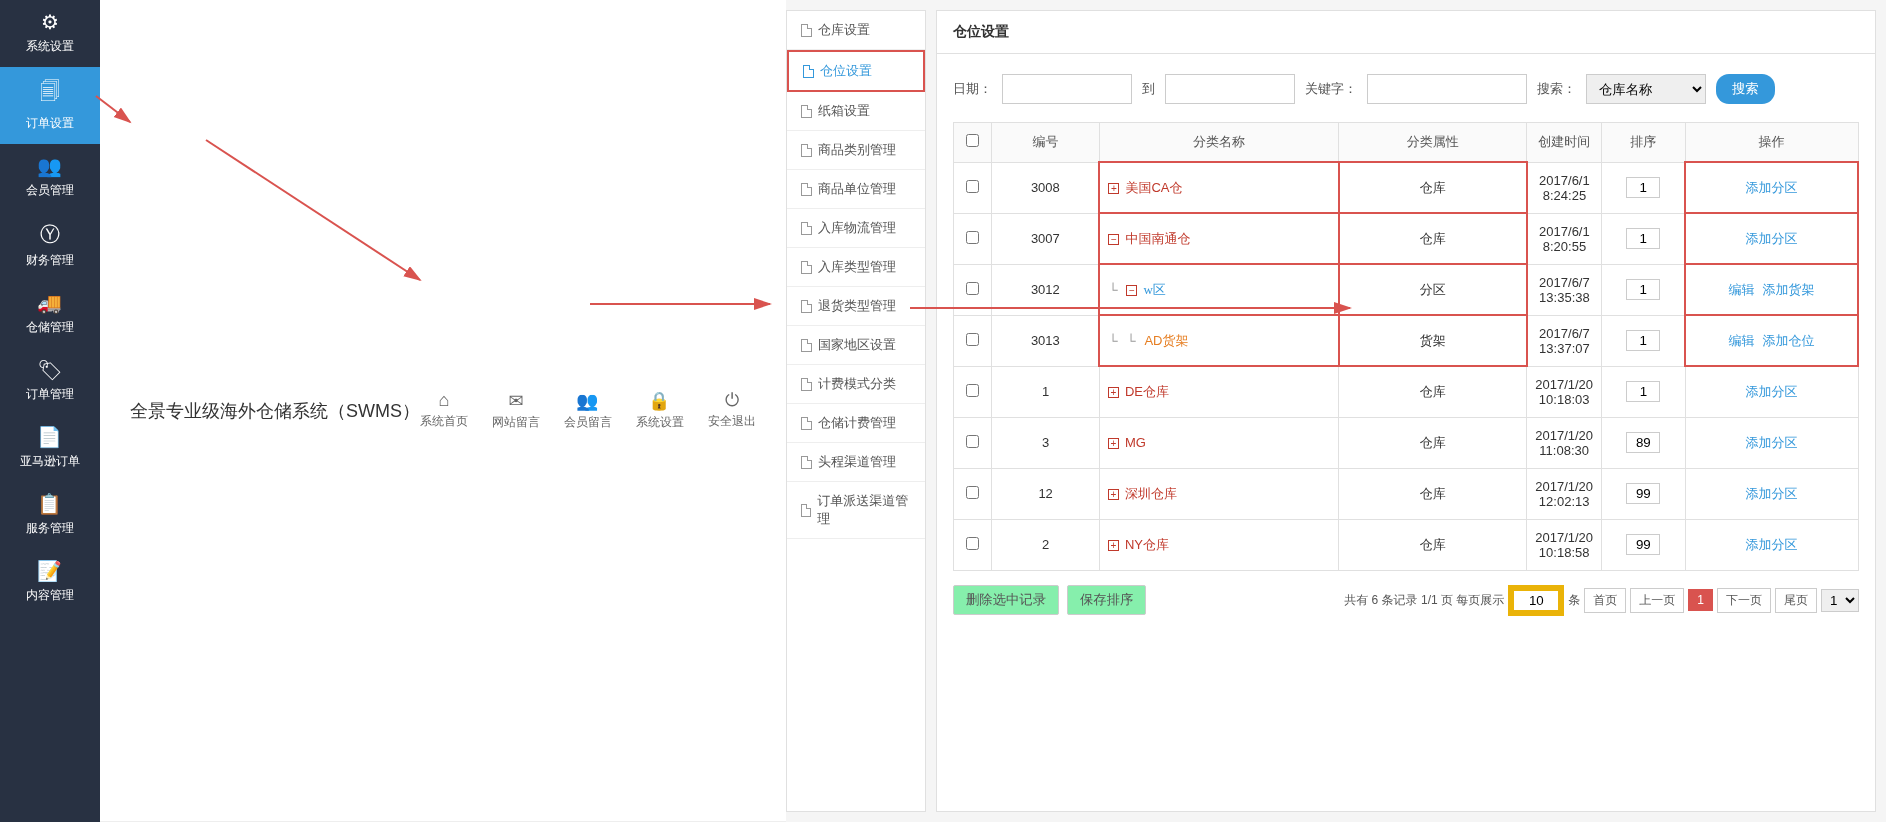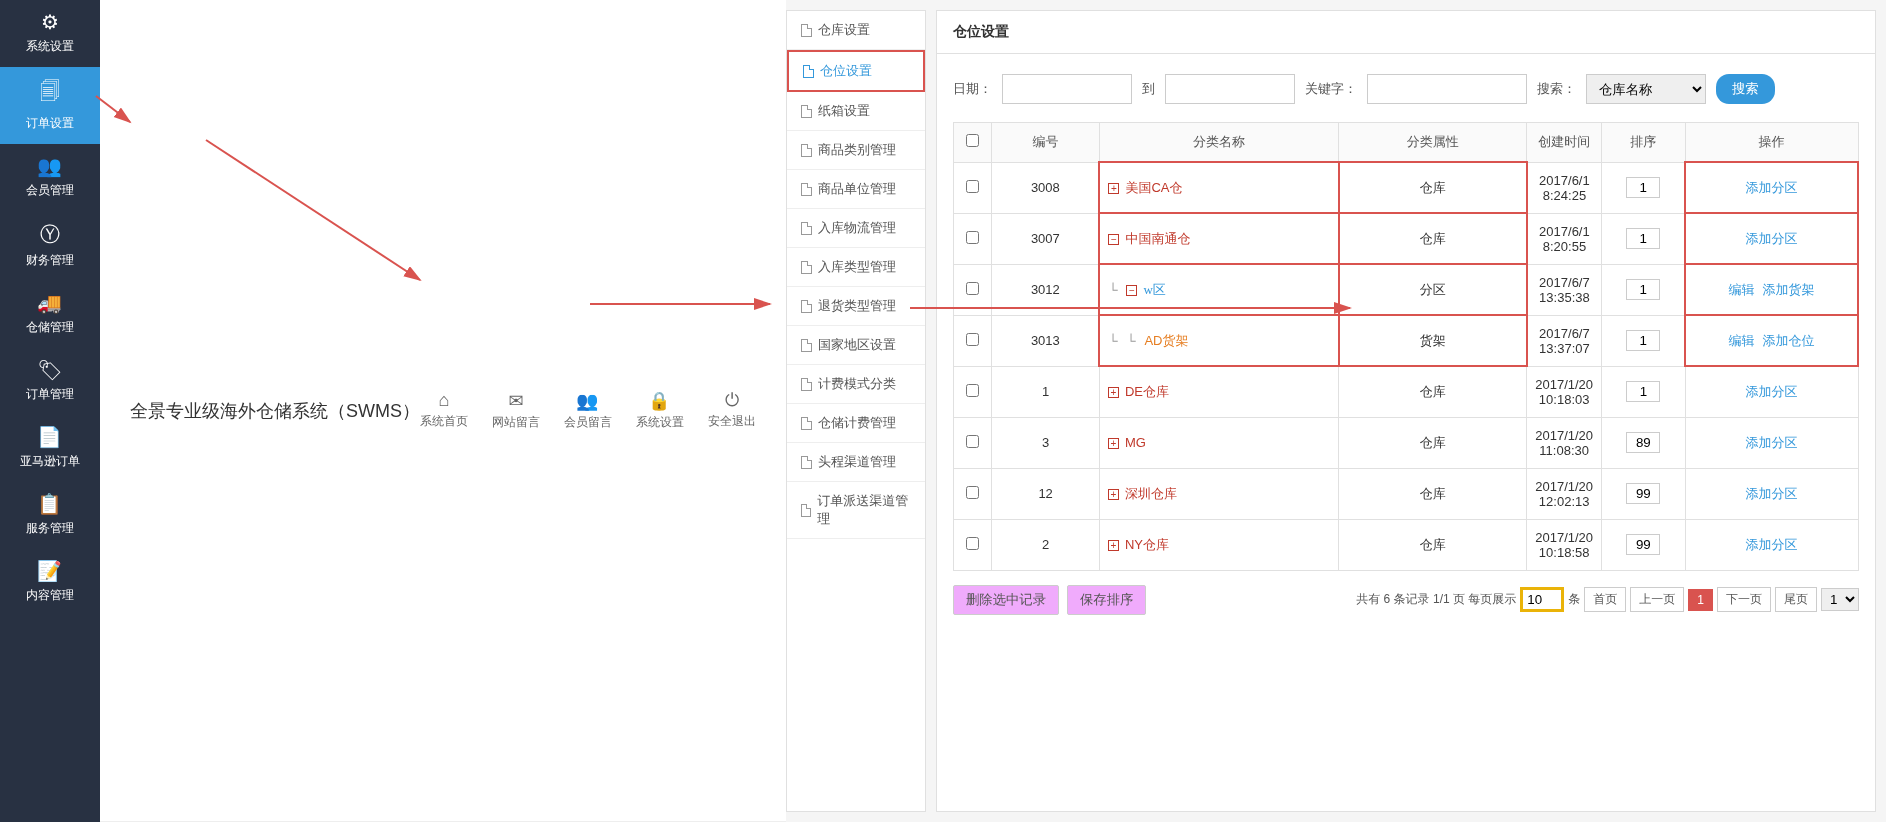--- a/index.html
+++ b/index.html
@@ -59,23 +59,23 @@
 .link { color: #3498db; cursor: pointer; }
 .link + .link { margin-left: 8px; }
 .sort-input { width: 34px; border: 1px solid #ccc; text-align: center; padding: 2px; }
 
 .highlight-box { border: 2px solid #d9534f; }
 .highlight-tab { border: 2px solid #d9534f !important; }
 
 
 .table-footer { display: flex; justify-content: space-between; align-items: center; margin-top: 14px; }
 .footer-left { display: flex; gap: 8px; }
-.btn-gray { background: #f0abfc; border: 1px solid #ccc; padding: 5px 12px; cursor: pointer; color: #555; border-radius: 2px; }
+.btn-gray { background: #86efac; border: 1px solid #ccc; padding: 5px 12px; cursor: pointer; color: #555; border-radius: 2px; }
 .pagination { display: flex; align-items: center; gap: 4px; font-size: 12px; color: #555; }
-.pagination input { width: 44px; border: 3px solid #eab308; padding: 2px 4px; text-align: left; }
+.pagination input { width: 56px; border: 6px solid #eab308; padding: 2px 4px; text-align: center; }
 .pagination select { border: 1px solid #ccc; padding: 2px 4px; }
 .pagination .page-btn { border: 1px solid #ccc; padding: 3px 8px; cursor: pointer; background: #fff; }
 .pagination .page-btn.active { background: #d9534f; color: #fff; border-color: #d9534f; }
 
 
 .arrow-overlay { position: absolute; pointer-events: none; }
 </style>
 </head>
 <body>
 

